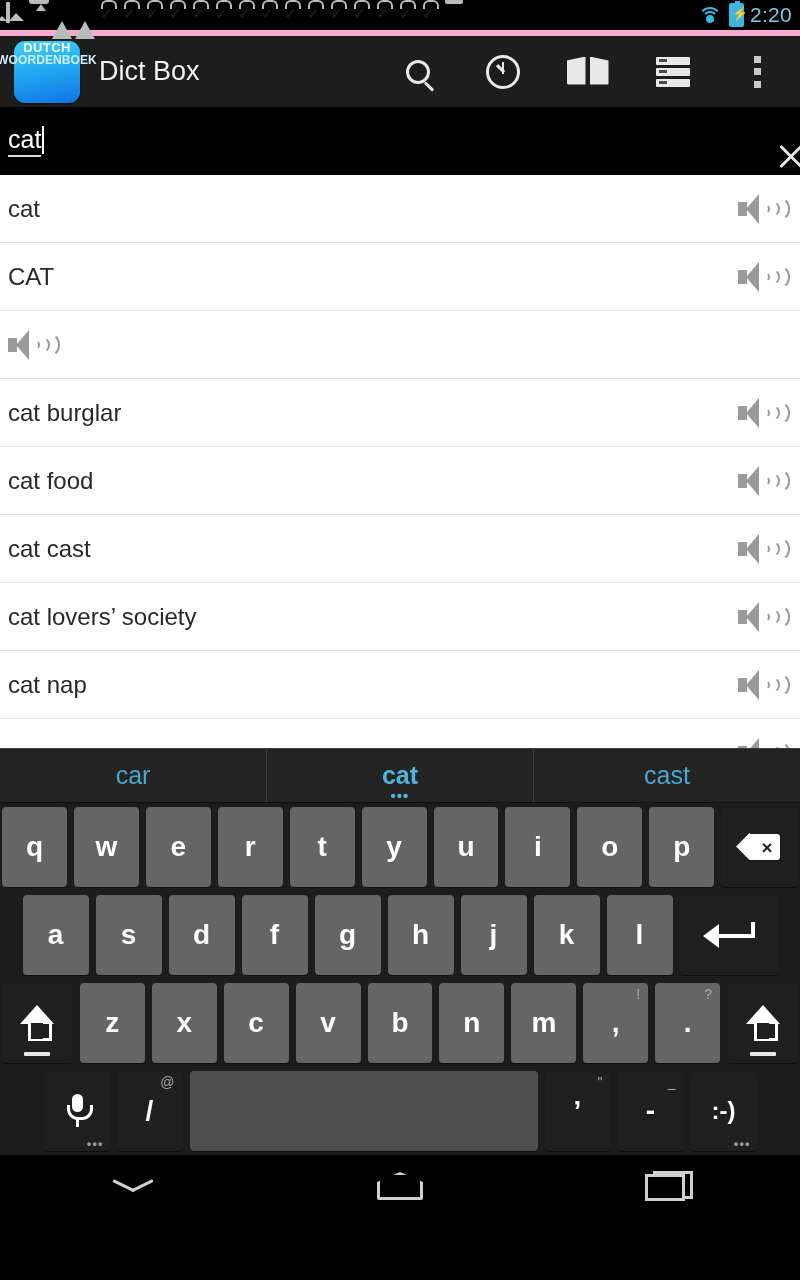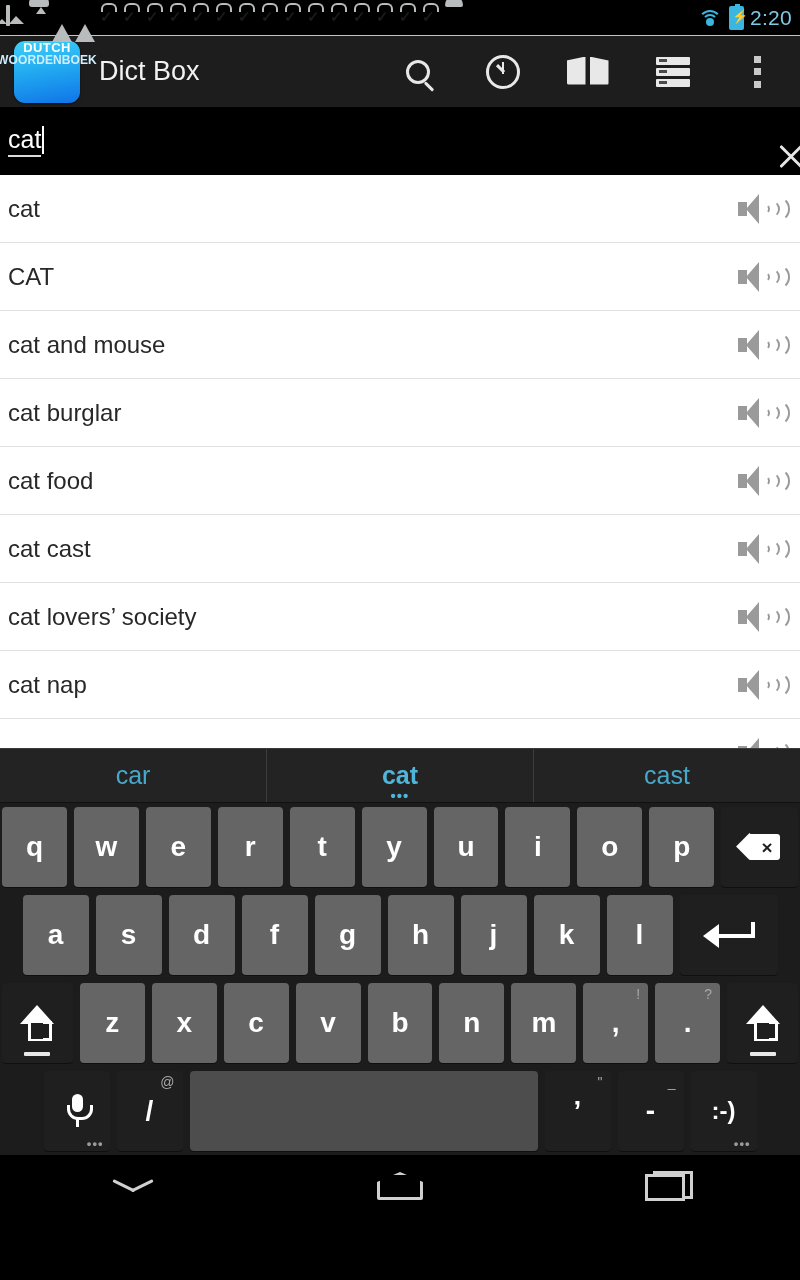--- a/index.html
+++ b/index.html
@@ -9,21 +9,21 @@
     font-family: "Liberation Sans", sans-serif;
     overflow: hidden;
   }
   #app { position: relative; width: 800px; height: 1280px; background: #000; }
 
   
   .statusbar {
     height: 36px; background: #000;
     display: flex; align-items: center;
     padding: 0 8px 0 6px;
-    border-bottom: 1px solid #f9a8d4;
+    border-bottom: 6px solid #f9a8d4;
   }
   .sb-left { display: flex; align-items: center; gap: 3px; flex: 1; }
   .sb-right { display: flex; align-items: center; gap: 6px; }
   .sb-ico { width: 20px; height: 22px; position: relative; flex: none; }
 
   .ico-image { border: 2px solid #b9bcbc; border-radius: 1px; width: 19px; height: 17px; position: relative; overflow: hidden; background: #000; }
   .ico-image:after { content: ""; position: absolute; left: 1px; bottom: 0; width: 0; height: 0;
       border-left: 7px solid transparent; border-right: 8px solid transparent; border-bottom: 8px solid #b9bcbc; }
   .ico-image:before { content: ""; position: absolute; right: 1px; bottom: 0; width: 0; height: 0;
       border-left: 5px solid transparent; border-right: 5px solid transparent; border-bottom: 5px solid #b9bcbc; }
@@ -294,21 +294,20 @@
       <span class="row-label">CAT</span>
       <span class="spk">
           <i class="body"></i>
           <i class="cone"></i>
           <i class="w w1"></i>
           <i class="w w2"></i>
           <i class="w w3"></i>
         </span>
     </div>
     <div class="row">
-      <span class="row-label">cat and mouse</span>
       <span class="spk">
           <i class="body"></i>
           <i class="cone"></i>
           <i class="w w1"></i>
           <i class="w w2"></i>
           <i class="w w3"></i>
         </span>
     </div>
     <div class="row">
       <span class="row-label">cat burglar</span>

